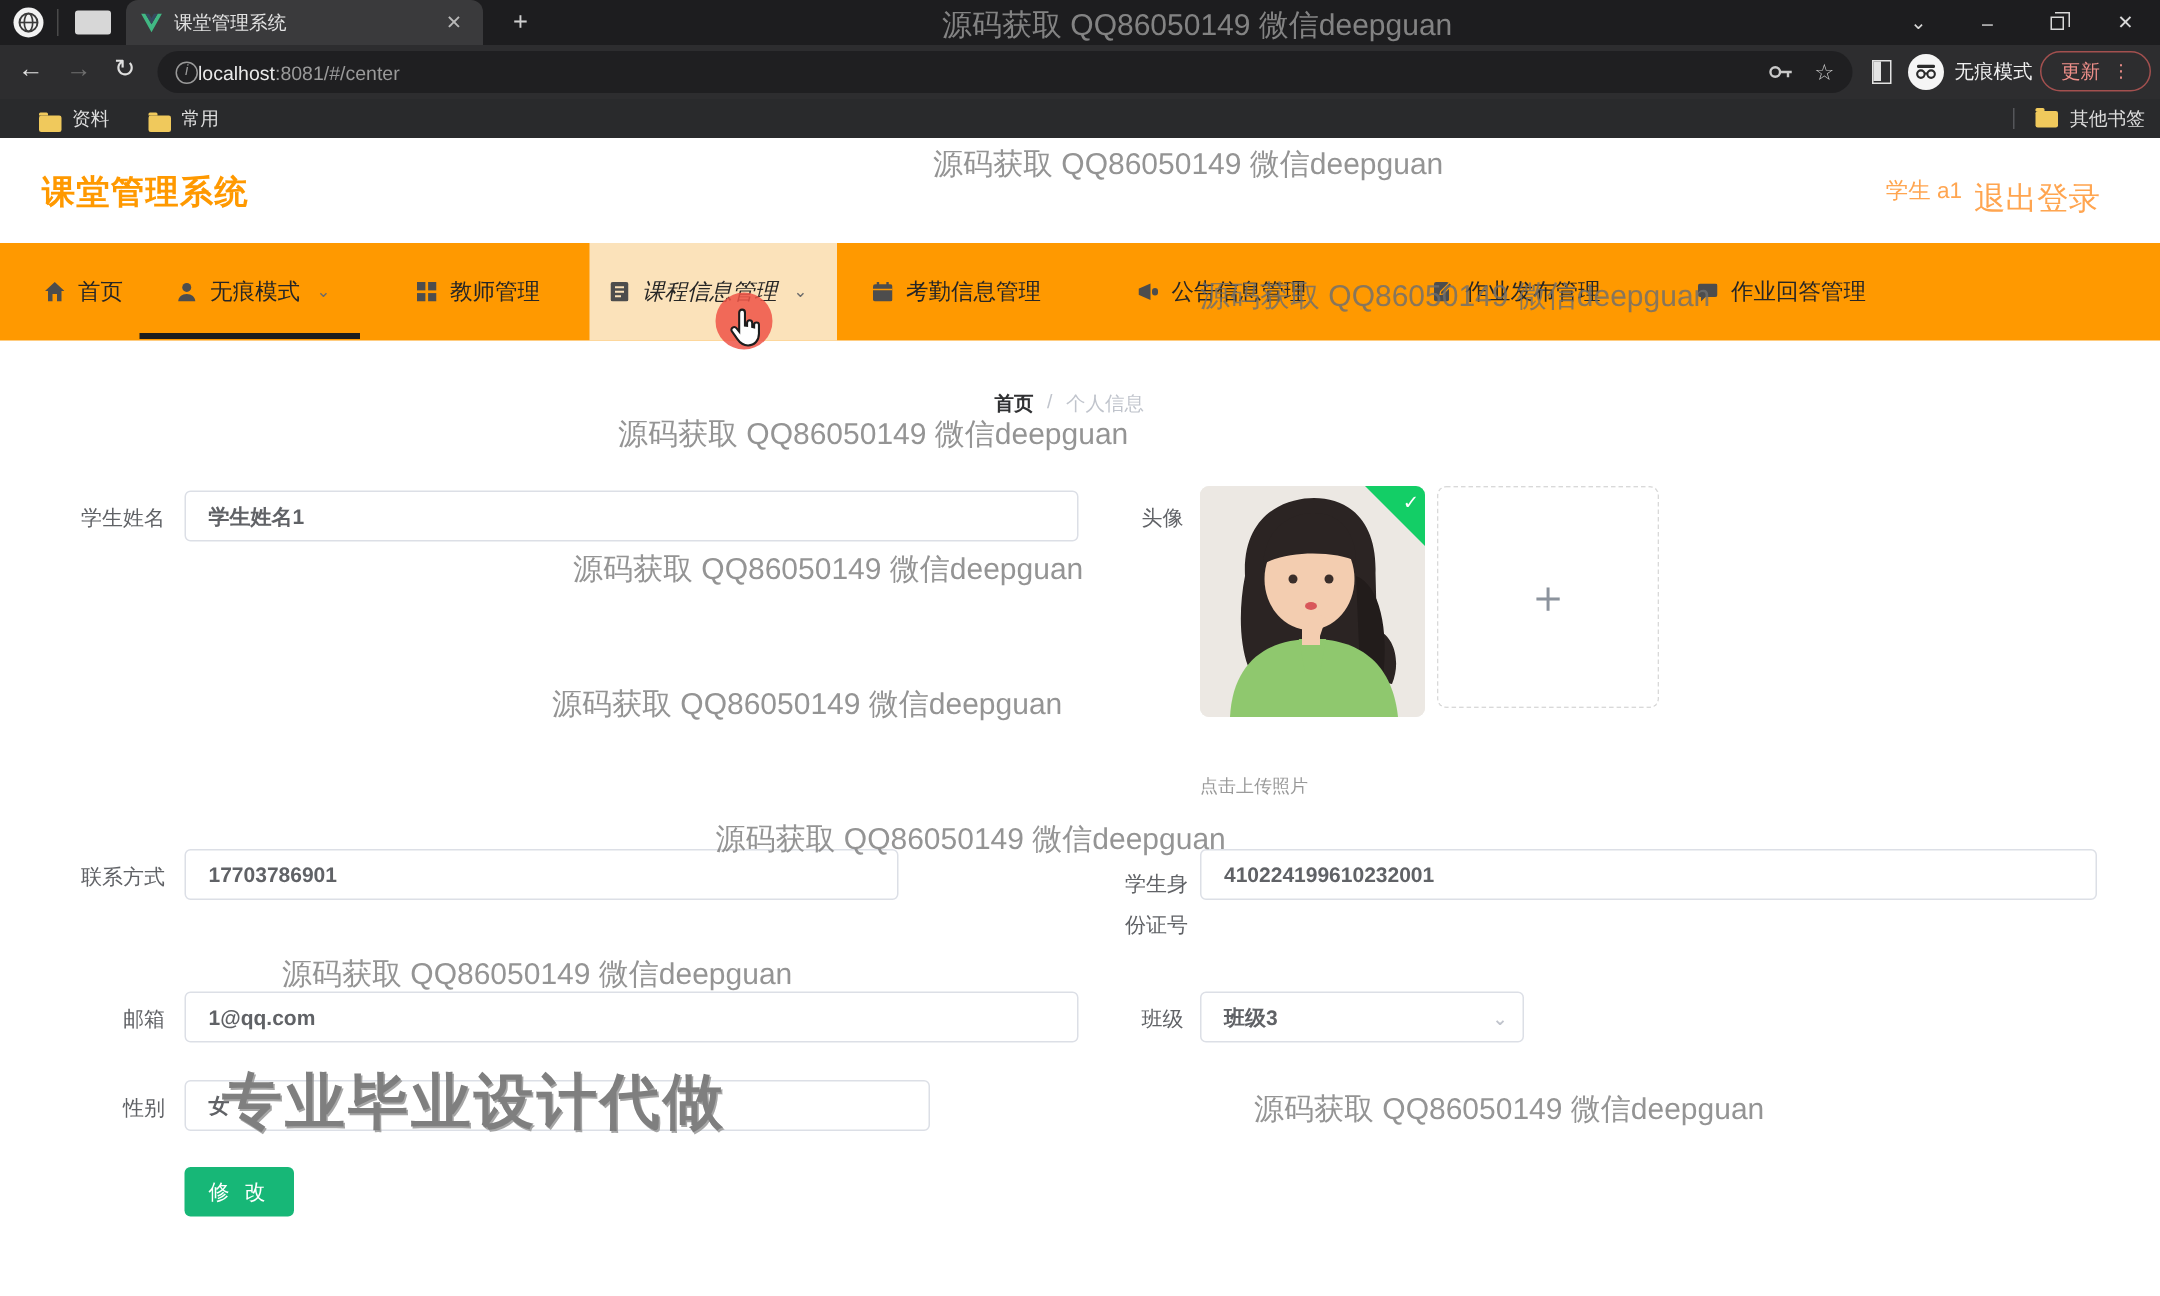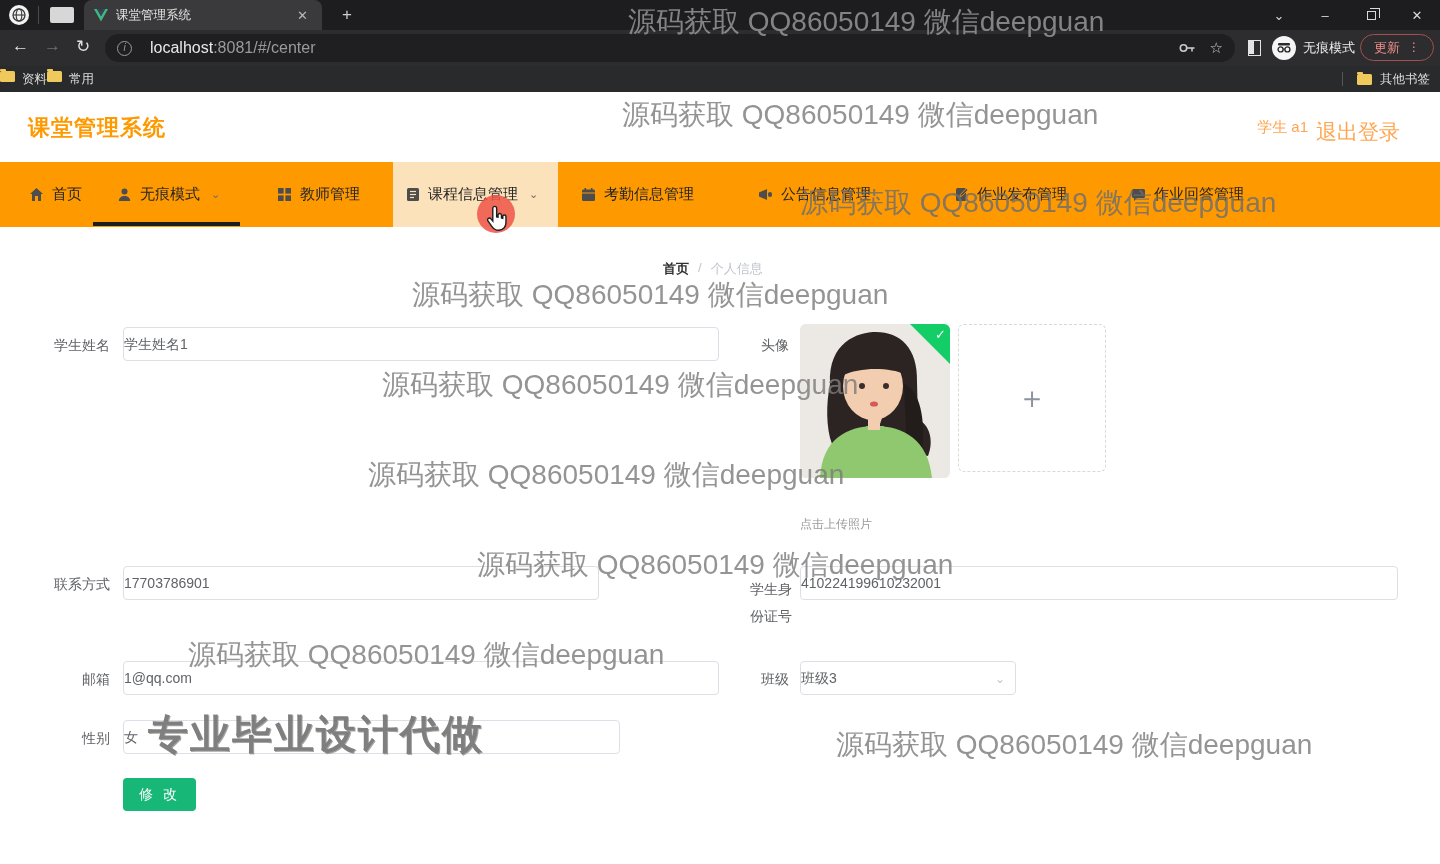--- a/index.html
+++ b/index.html
@@ -17,76 +17,76 @@
   .newtab-btn { position:absolute; left:336px; top:4px; width:22px; height:22px; color:#cfcfcf; font-size:17px; text-align:center; line-height:22px; }
   .win-ctrls { position:absolute; right:0; top:0; height:30px; display:flex; align-items:center; color:#d9d9d9; }
   .win-btn { width:46px; text-align:center; font-size:13px; }
   .restore-glyph { display:inline-block; width:9px; height:9px; border:1px solid #d9d9d9; position:relative; }
   .restore-glyph:before { content:""; position:absolute; left:2px; top:-4px; width:9px; height:9px; border:1px solid #d9d9d9; border-left:none; border-bottom:none; }
 
   .toolbar { position:absolute; left:0; top:30px; width:1440px; height:36px; background:#2d2d2f; }
   .nav-arrow { position:absolute; top:6px; font-size:17px; }
   .url-pill { position:absolute; left:105px; top:4px; width:1130px; height:28px; background:#1f1f21; border-radius:14px; display:flex; align-items:center; padding:0 12px; }
   .info-icon { width:15px; height:15px; border:1.4px solid #9a9a9a; border-radius:50%; color:#9a9a9a; font-size:10px; line-height:12px; text-align:center; font-style:italic; flex:none; }
-  .url-text { margin-left:18px; font-size:16px; color:#e8e8e8; flex:1; }
+  .url-text { margin-left:0; font-size:13px; color:#e8e8e8; flex:1; }
   .url-text .dim { color:#9a9a9a; }
   .pill-icons { display:flex; align-items:center; gap:14px; }
   .star-icon { color:#c9c9c9; font-size:15px; }
   .panel-icon { position:absolute; left:1248px; top:10px; width:13px; height:16px; border:1.6px solid #e3e3e3; }
   .panel-icon:before { content:""; position:absolute; left:0; top:0; width:5px; height:13px; background:#e3e3e3; }
   .incog-badge { position:absolute; left:1272px; top:5px; height:26px; display:flex; align-items:center; gap:7px; color:#f0f0f0; font-size:13px; }
   .incog-circle { width:24px; height:24px; border-radius:50%; background:#f5f5f5; display:flex; align-items:center; justify-content:center; }
   .update-btn { position:absolute; left:1360px; top:4px; width:74px; height:27px; border:1px solid #a3504f; border-radius:14px; color:#ee8f8a; font-size:13px; display:flex; align-items:center; justify-content:center; gap:8px; }
   .dots { letter-spacing:0; font-size:12px; line-height:5px; }
 
   .bookmarks { position:absolute; left:0; top:66px; width:1440px; height:26px; background:#292a2c; display:flex; align-items:center; font-size:12.5px; color:#dedede; }
-  .bm-item { display:flex; align-items:flex-start; gap:7px; }
+  .bm-item { display:flex; align-items:flex-end; gap:7px; margin-left:26px; }
   .folder { width:15px; height:11px; background:#f0c95c; border-radius:1.5px; position:relative; }
   .folder:before { content:""; position:absolute; left:0; top:-2px; width:6px; height:2px; background:#f0c95c; border-radius:1px 1px 0 0; }
   .bm-right { position:absolute; right:10px; display:flex; align-items:center; gap:8px; }
   .bm-vsep { width:1px; height:14px; background:#55565a; margin-right:6px; }
 
   
   .site-header { position:absolute; left:0; top:92px; width:1440px; height:70px; background:#ffffff; }
   .site-title { position:absolute; left:28px; top:21px; font-size:22px; font-weight:bold; color:#ff9900; letter-spacing:1px; }
   .header-user { position:absolute; right:132px; top:26px; font-size:15px; color:#ffa550; }
   .logout-link { position:absolute; right:40px; top:26px; font-size:21px; color:#ffa550; }
 
   
   .mainnav { position:absolute; left:0; top:162px; width:1440px; height:65px; background:#ff9900; }
   .nav-item { position:absolute; top:0; height:65px; display:flex; align-items:center; gap:9px; font-size:15px; color:#262626; padding:0 14px; }
   .nav-item svg { flex:none; }
-  .nav-item.hovered { background:#fbe2ba; }
+  .nav-item.hovered { background:#fbe2ba;font-style:italic; }
   .nav-chevron { font-size:11px; color:#6b6b6b; margin-left:2px; }
   .nav-underline { position:absolute; left:93px; bottom:1px; width:147px; height:4px; background:#1d1d1d; }
 
   
   .click-dot { position:absolute; left:477px; top:195px; width:38px; height:38px; border-radius:50%; background:rgba(239,83,70,.85); }
   .hand-cursor { position:absolute; left:483px; top:205px; width:26px; height:30px; }
 
   
   .breadcrumb { position:absolute; left:663px; top:260px; font-size:13px; color:#c0c4cc; display:flex; gap:9px; }
   .crumb-home { color:#303133; font-weight:bold; }
 
   .fld-label { position:absolute; font-size:14px; color:#606266; text-align:right; }
-  .fld-input { position:absolute; height:34px; border:1px solid #dcdfe6; border-radius:4px; background:#fff; font-size:14px; color:#606266; padding:0 0; line-height:32px; white-space:nowrap; overflow:hidden; }
+  .fld-input { position:absolute; height:34px; border:1px solid #dcdfe6; border-radius:4px; background:#fff; font-size:14px; color:#606266; padding:0 15px; line-height:32px; white-space:nowrap; overflow:hidden;font-weight:bold; }
   .fld-select { padding-right:30px; }
   .sel-chevron { position:absolute; right:10px; top:0; line-height:34px; color:#c0c4cc; font-size:12px; }
 
   .avatar-box { position:absolute; left:800px; top:324px; width:150px; height:154px; border-radius:6px; overflow:hidden; background:#eceae6; }
   .check-badge { position:absolute; right:0; top:0; width:0; height:0; border-top:40px solid #13ce66; border-left:40px solid transparent; }
   .check-mark { position:absolute; right:4px; top:3px; color:#fff; font-size:13px; font-weight:bold; }
   .upload-box { position:absolute; left:958px; top:324px; width:148px; height:148px; border:1px dashed #d9d9d9; border-radius:6px; background:#fff; display:flex; align-items:center; justify-content:center; }
   .plus-glyph { color:#8c939d; font-size:30px; font-weight:200; }
   .upload-hint { position:absolute; left:800px; top:516px; font-size:12px; color:#999; }
 
   .submit-btn { position:absolute; left:123px; top:778px; width:73px; height:33px; background:#17b777; border:none; border-radius:4px; color:#fff; font-size:14px; letter-spacing:3px; text-align:center; line-height:33px; }
 
   
-  .wm { position:absolute; font-size:28px; color:#7d7d7d; opacity:.82; white-space:nowrap; pointer-events:none; z-index:50; }
+  .wm { position:absolute; font-size:20px; color:#7d7d7d; opacity:.82; white-space:nowrap; pointer-events:none; z-index:50; }
   .wm-big { position:absolute; font-size:40px; font-weight:bold; color:#6e6e6e; opacity:.88; white-space:nowrap; pointer-events:none; z-index:50; text-shadow:1px 1px 0 #9a9a9a; letter-spacing:2px; }
 </style>
 </head>
 <body>
 
 <div class="tabstrip">
   <div class="globe-btn">
     <svg width="14" height="14" viewBox="0 0 14 14">
         <circle cx="7" cy="7" r="6" fill="none" stroke="#3a3a3a" stroke-width="1.3"></circle>
         <ellipse cx="7" cy="7" rx="2.8" ry="6" fill="none" stroke="#3a3a3a" stroke-width="1.1"></ellipse>

